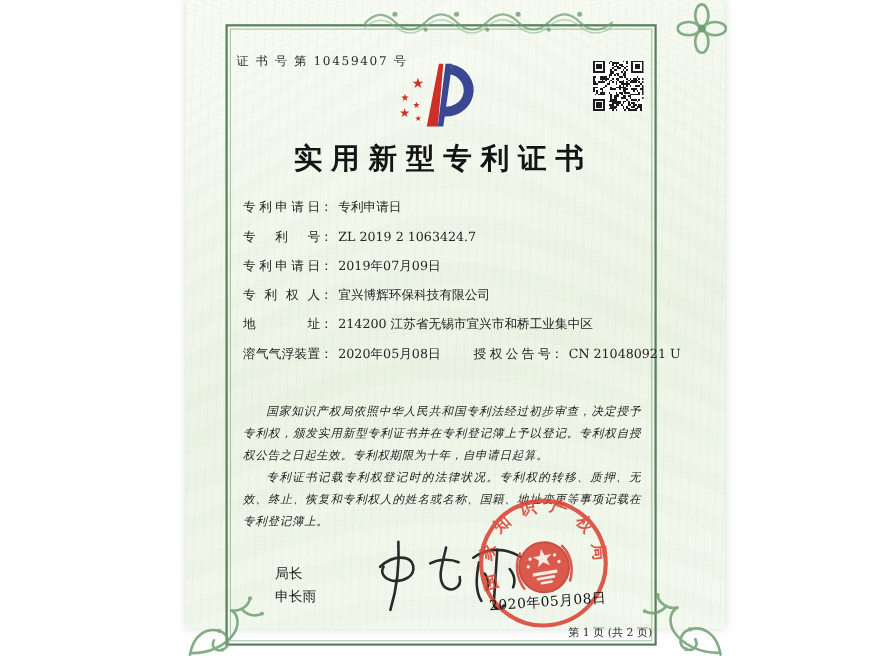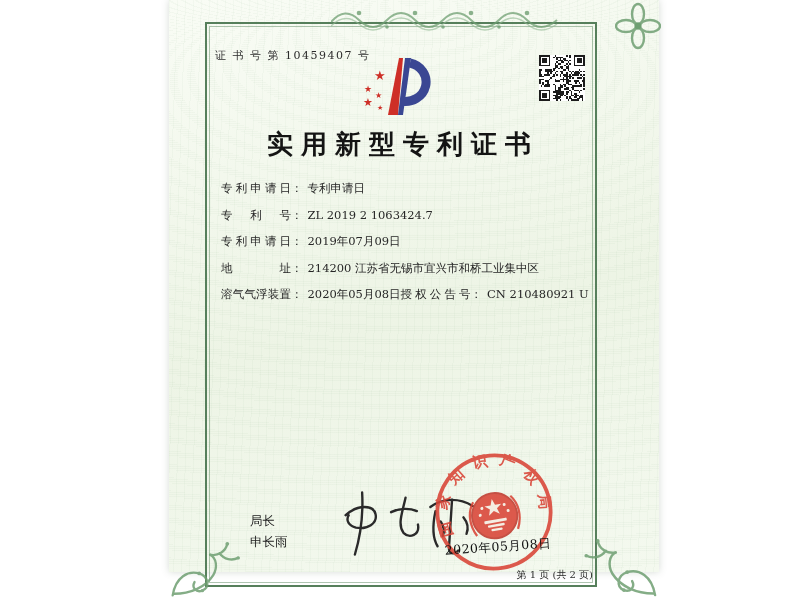--- a/index.html
+++ b/index.html
@@ -16,21 +16,21 @@
     border:1px solid rgba(95,140,100,.5);}
   .cert-no{position:absolute;left:46px;top:48px;font-size:11px;letter-spacing:1.5px;color:#2b2b2b;}
   .qr{position:absolute;left:370px;top:54px;width:46px;height:48px;}
   .logo{position:absolute;left:193px;top:56px;width:70px;height:62px;}
   .title{position:absolute;left:36px;top:127px;width:388px;text-align:center;
     font-size:26px;font-weight:bold;letter-spacing:8px;text-indent:8px;color:#141414;}
   .fields{position:absolute;left:52px;top:181px;width:372px;font-size:11.5px;color:#262626;}
   .frow{height:26.5px;white-space:nowrap;}
   .flabel{display:inline-block;width:70px;text-align:justify;text-align-last:justify;}
   .fcolon{margin-right:5px;}
-  .pair2{font-family:Liberation Mono, monospace;}
+  .pair2{margin-left:30px;font-family:Liberation Mono, monospace;}
   .paras{position:absolute;left:52px;top:364px;width:362px;font-size:10.5px;line-height:20px;
     color:#1f1f1f;text-align:justify;font-style:italic;letter-spacing:.6px;}
   .paras p{margin:0;text-indent:2em;}
   .officer{position:absolute;left:81px;top:510px;font-size:12.5px;font-weight:normal;
     line-height:21px;color:#222;}
   .sig{position:absolute;left:158px;top:484px;width:155px;height:78px;}
   .seal{position:absolute;left:259px;top:446px;width:132px;height:132px;}
   .seal-date{position:absolute;left:266px;top:539px;width:126px;text-align:center;
     font-size:12.5px;color:#111;transform:rotate(-4deg);letter-spacing:.5px;}
   .footer{position:absolute;left:36px;top:568px;width:388px;text-align:right;
@@ -403,27 +403,34 @@
     <div class="frow">
       <span class="flabel">专利申请日</span><span class="fcolon">：</span><span>专利申请日</span>
     </div>
     <div class="frow">
       <span class="flabel">专利号</span><span class="fcolon">：</span><span>ZL 2019 2 1063424.7</span>
     </div>
     <div class="frow">
       <span class="flabel">专利申请日</span><span class="fcolon">：</span><span>2019年07月09日</span>
     </div>
     <div class="frow">
+      <span class="flabel">专利权人</span><span class="fcolon">：</span><span>宜兴博辉环保科技有限公司</span>
+    </div>
+    <div class="frow">
       <span class="flabel">地址</span><span class="fcolon">：</span><span>214200 江苏省无锡市宜兴市和桥工业集中区</span>
     </div>
     <div class="frow">
       <span class="flabel">溶气气浮装置</span><span class="fcolon">：</span><span>2020年05月08日</span><span class="flabel pair2">授权公告号</span><span class="fcolon">：</span><span>CN 210480921 U</span>
     </div>
   </div>
 
+  <div class="paras">
+    <p>国家知识产权局依照中华人民共和国专利法经过初步审查，决定授予专利权，颁发实用新型专利证书并在专利登记簿上予以登记。专利权自授权公告之日起生效。专利权期限为十年，自申请日起算。</p>
+    <p>专利证书记载专利权登记时的法律状况。专利权的转移、质押、无效、终止、恢复和专利权人的姓名或名称、国籍、地址变更等事项记载在专利登记簿上。</p>
+  </div>
 
   <div class="officer">
     <div>局长</div>
     <div>申长雨</div>
   </div>
 
   <svg class="sig" viewBox="0 0 150 75">
     <g fill="none" stroke="#2a2a2a" stroke-width="2.3" stroke-linecap="round">
       <path d="M18,30 C30,19 45,20 47,29 C49,38 39,44 28,42 C21,40 18,35 21,30"></path>
       <path d="M34,8 C35,26 33,48 27,68"></path>

